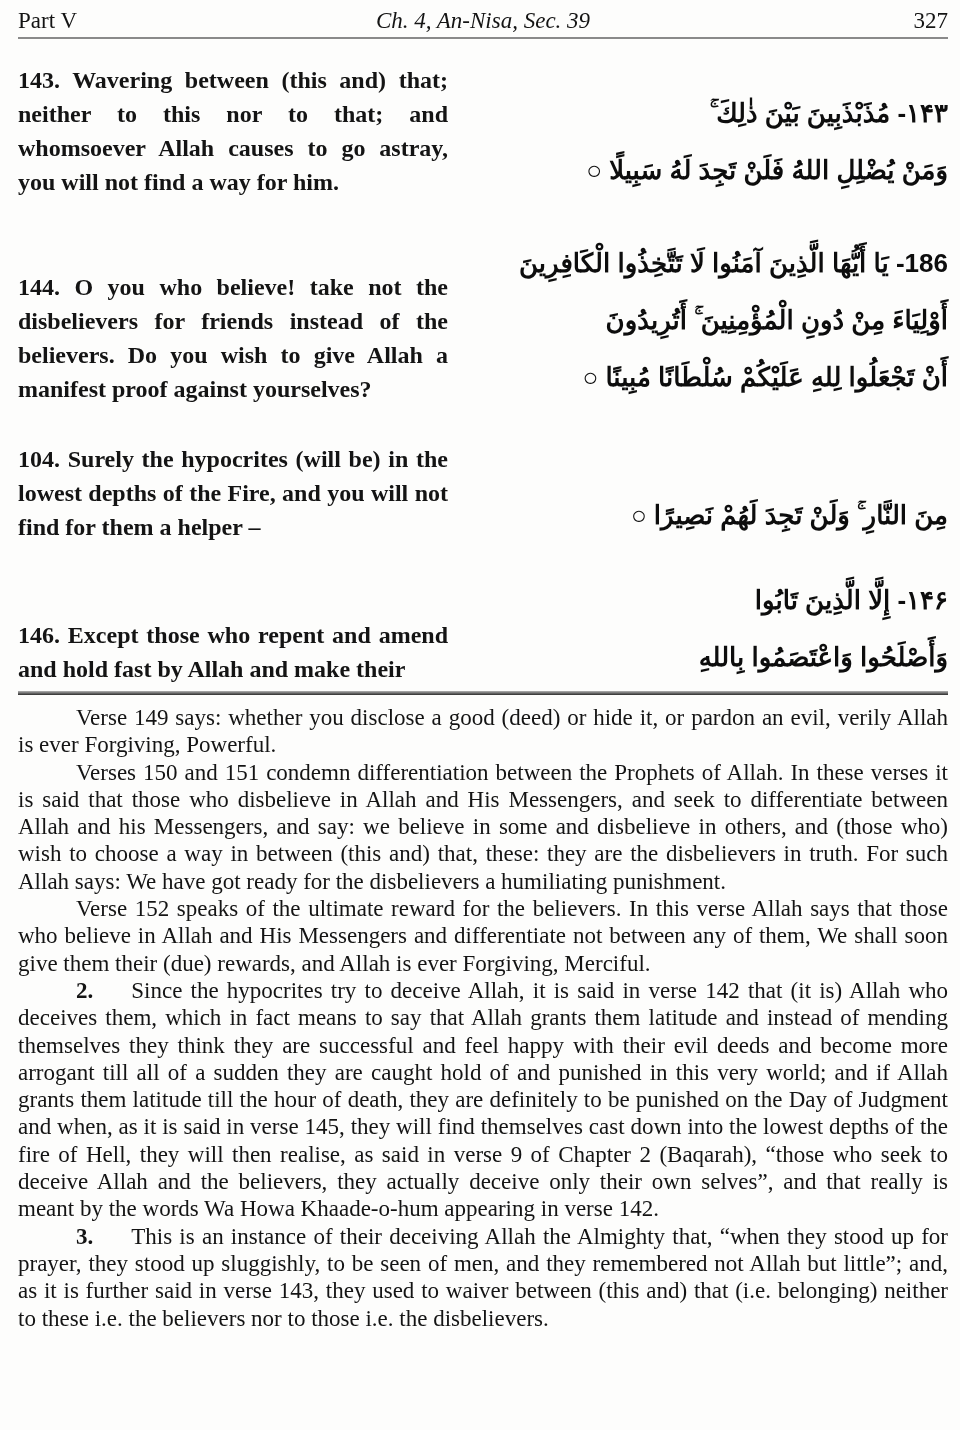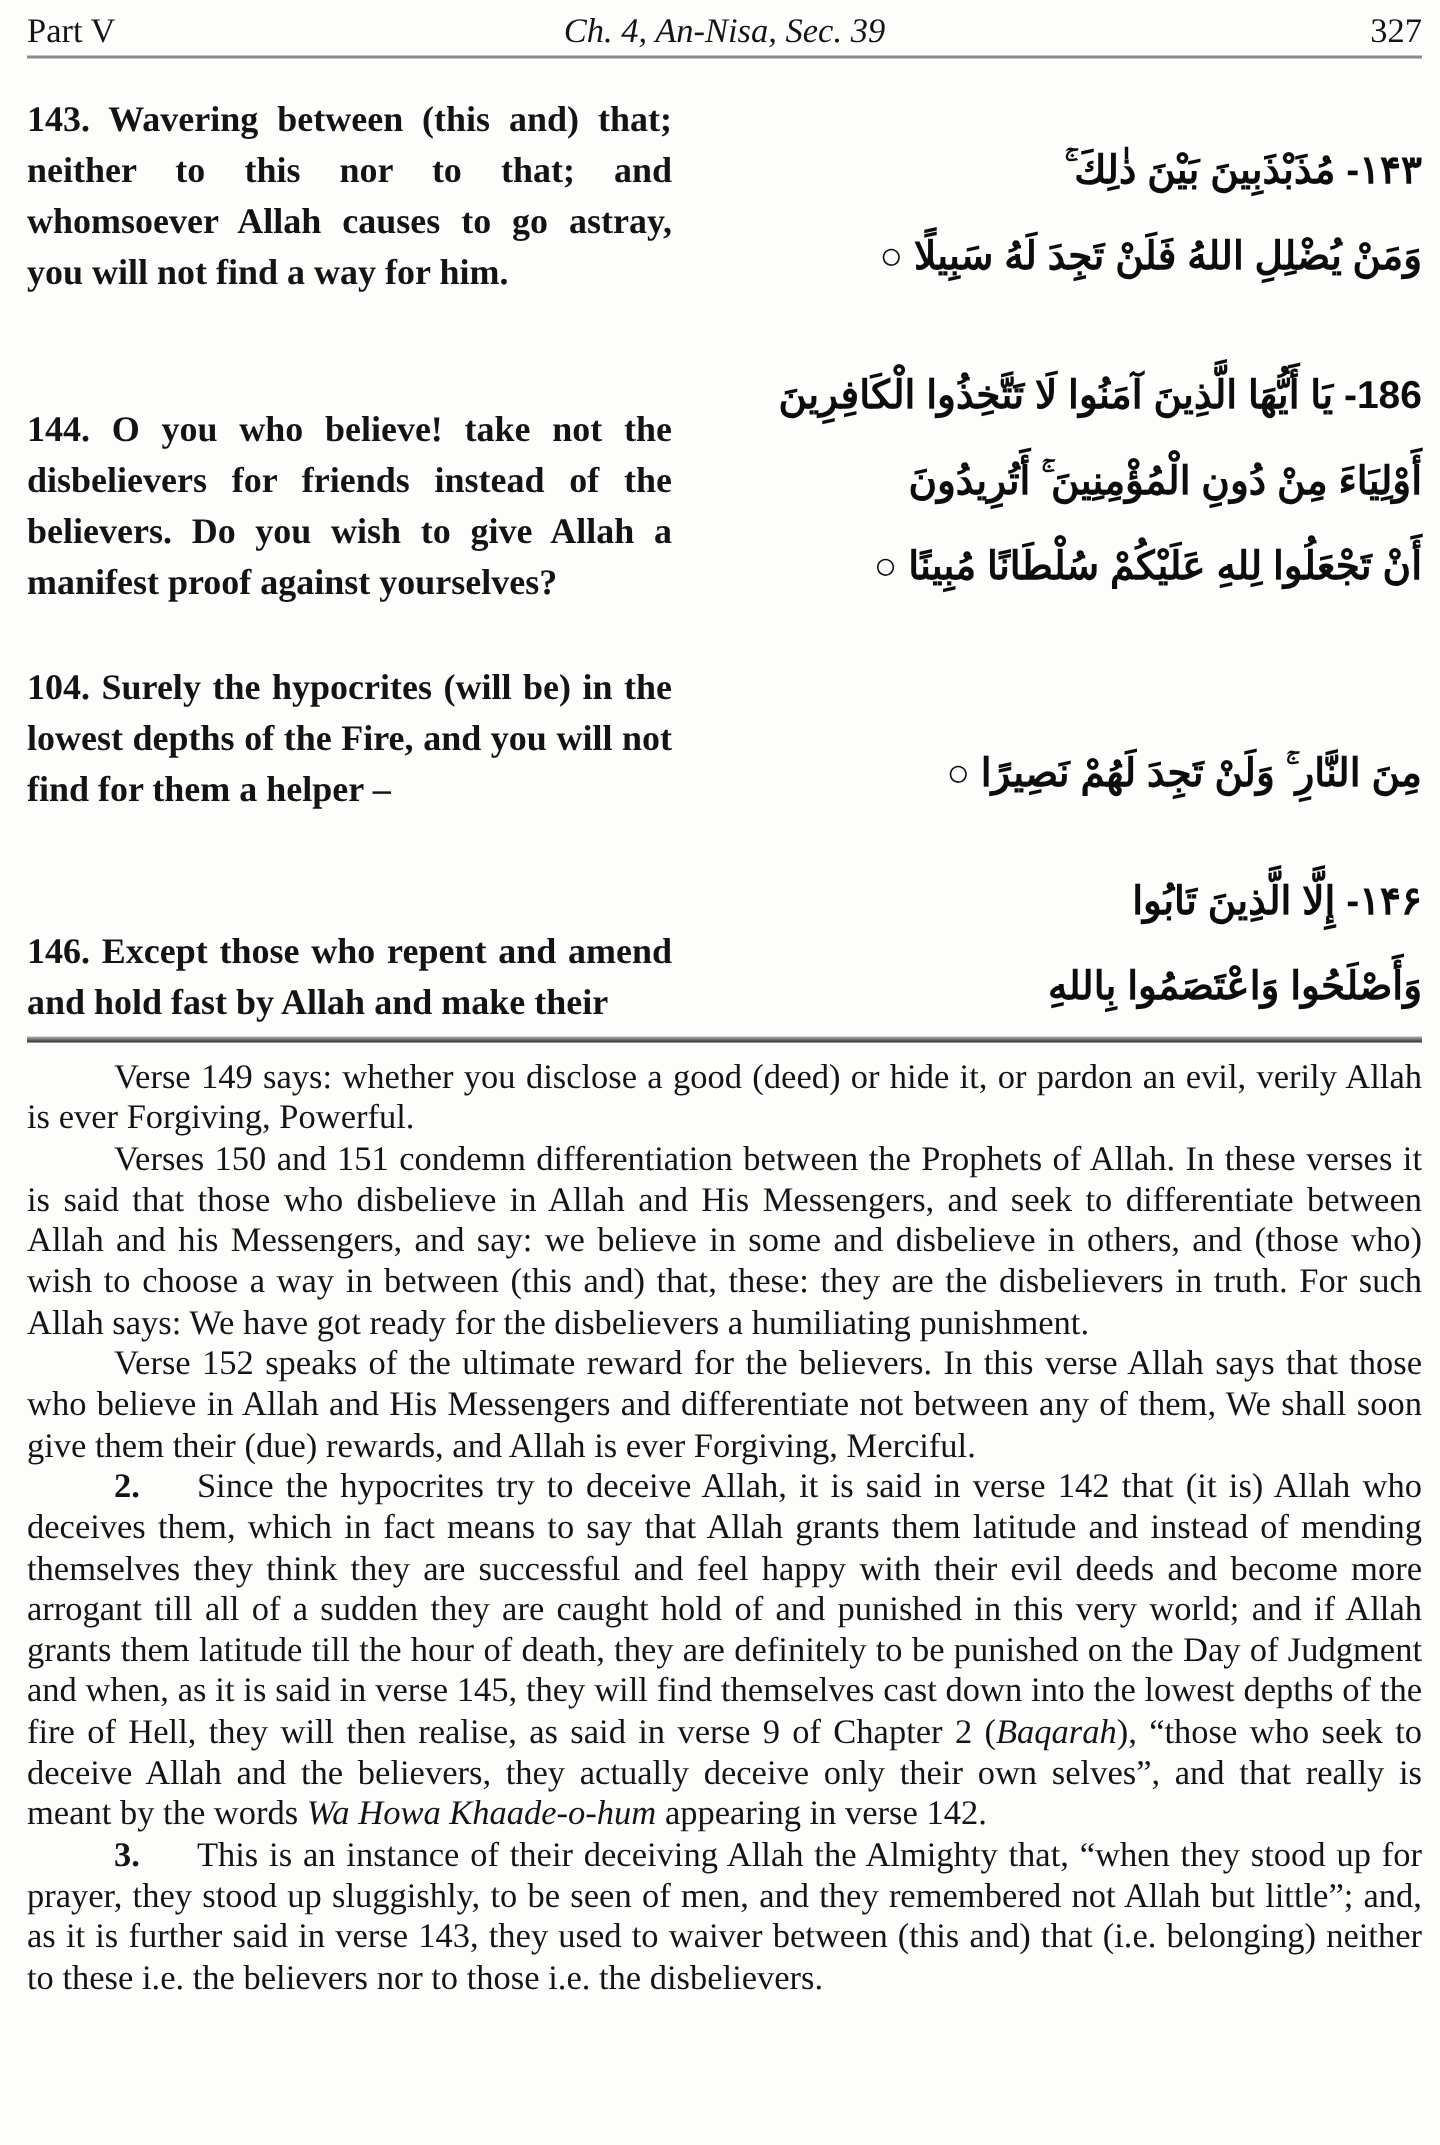--- a/index.html
+++ b/index.html
@@ -59,21 +59,21 @@
   .commentary {
     font-size: 23px;
     line-height: 27.3px;
     text-align: justify;
   }
   .commentary p {
     margin: 0;
     text-indent: 58px;
   }
   .seg-n { font-style: normal; }
-  .seg-i { font-style: italic; }
+  .seg-i { }
   .seg-b { font-weight: bold; }
   .num-gap { display: inline-block; width: 38px; }
 </style>
 </head>
 <body>
 
 <div class="page">
 
   <header class="page-header">
     <span class="part-label">Part V</span>

